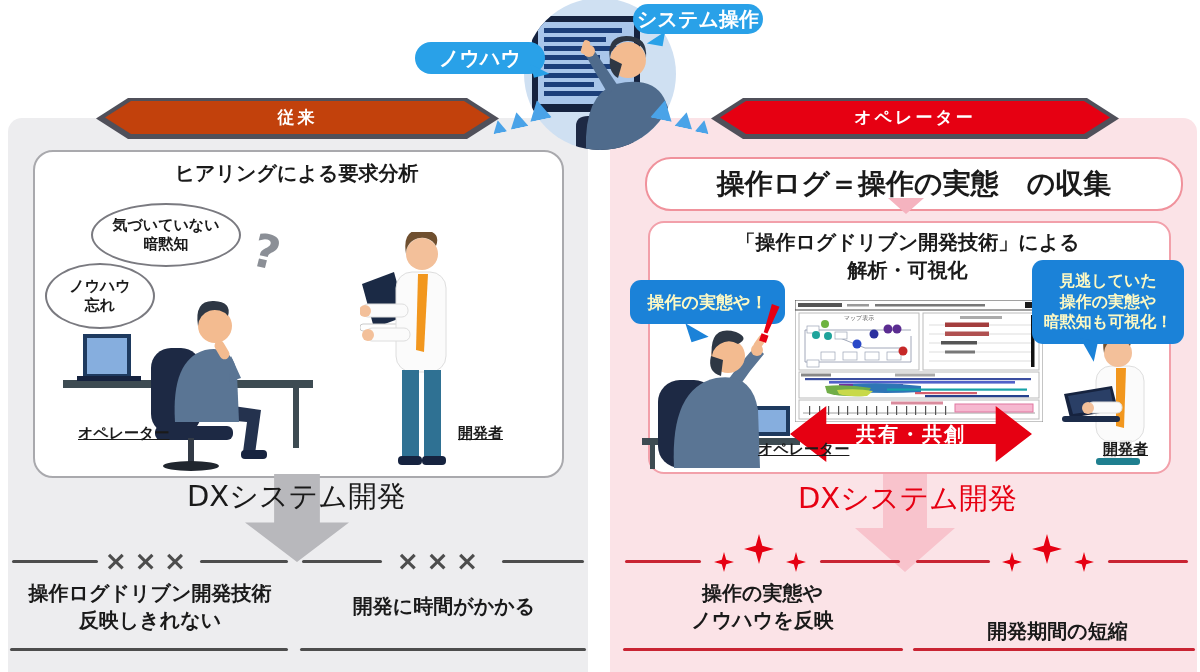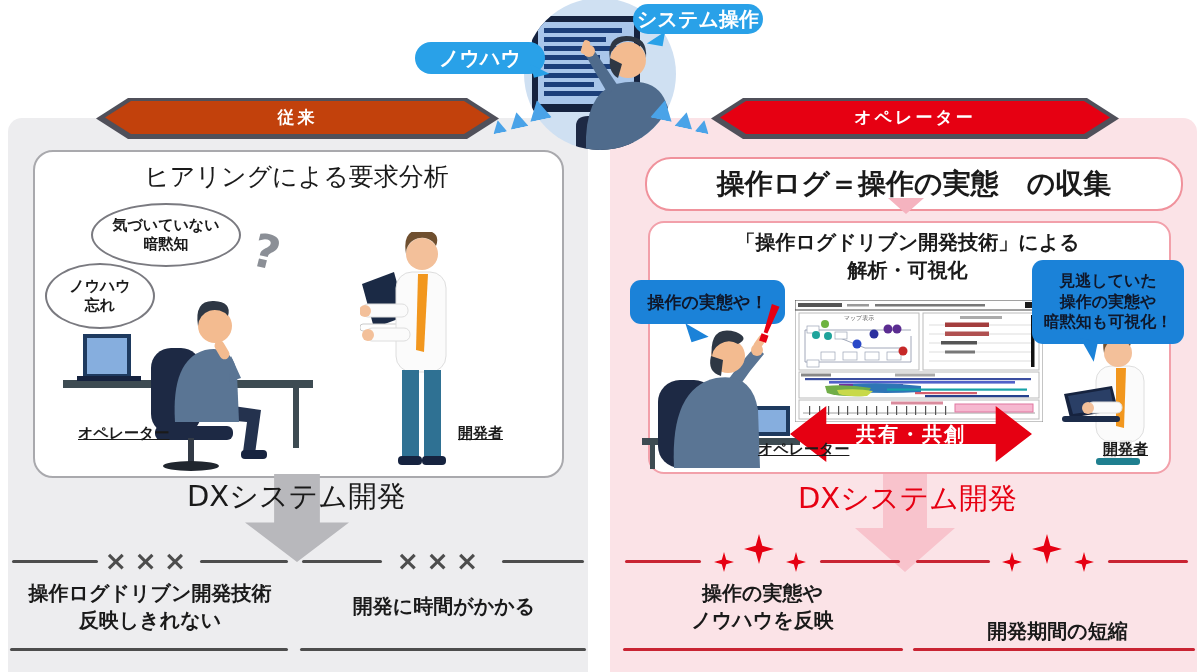--- a/index.html
+++ b/index.html
@@ -28,34 +28,34 @@
 
   .bubble-top{background:#29a1e8;border-radius:17px;color:#fff;font-weight:bold;font-size:20px;z-index:5;}
   .tail{width:0;height:0;border-style:solid;z-index:5;}
 
   .tri{background:#4aa3e8;clip-path:polygon(50% 0,100% 100%,0 100%);z-index:3;}
 
   
   .wbox{background:#fff;border:2px solid #a9a9ad;border-radius:20px;z-index:1;}
   .rbox{background:#fff;border:2px solid #f0929c;z-index:1;}
 
-  .h-title{font-weight:normal;font-size:25px;z-index:2;}
+  .h-title{font-weight:bold;font-size:20px;z-index:2;}
   .thought{background:#fff;border:2px solid #7a7a80;border-radius:50%;font-weight:bold;font-size:15px;line-height:1.25;z-index:2;}
   .plabel{font-weight:bold;font-size:15px;z-index:5;text-decoration:underline;}
 
   .down-arrow{clip-path:polygon(28% 0,72% 0,72% 55%,100% 55%,50% 100%,0 55%,28% 55%);z-index:2;}
   .dx-label{font-weight:normal;font-size:29px;z-index:4;}
 
   .rline{height:3px;background:#4d4d4d;border-radius:2px;z-index:2;}
   .rline.red{background:#c92433;}
   .xmarks{color:#4d4d4d;font-weight:bold;font-size:27px;letter-spacing:7px;z-index:2;}
   .star{background:#e60012;clip-path:polygon(50% 0,61% 39%,100% 50%,61% 61%,50% 100%,39% 61%,0 50%,39% 39%);z-index:2;}
   .result-text{font-weight:bold;font-size:20px;line-height:1.35;z-index:2;}
 
-  .bubble-blue{background:#1b82d8;color:#0f172a;font-weight:bold;border-radius:11px;z-index:5;line-height:1.3;}
+  .bubble-blue{background:#1b82d8;color:#fef9c3;font-weight:bold;border-radius:11px;z-index:5;line-height:1.3;}
   .excl{color:#e60012;font-weight:bold;font-size:54px;transform:rotate(20deg);z-index:5;}
   .qmark{color:#8b8f96;font-weight:bold;font-size:46px;transform:rotate(14deg);z-index:2;}
 
   .share-arrow{background:#e60012;z-index:5;
     clip-path:polygon(0 50%,15% 0,15% 32%,85% 32%,85% 0,100% 50%,85% 100%,85% 68%,15% 68%,15% 100%);
     color:#fff;font-weight:bold;font-size:20px;letter-spacing:2px;}
   svg{display:block;}
 </style>
 </head>
 <body>

